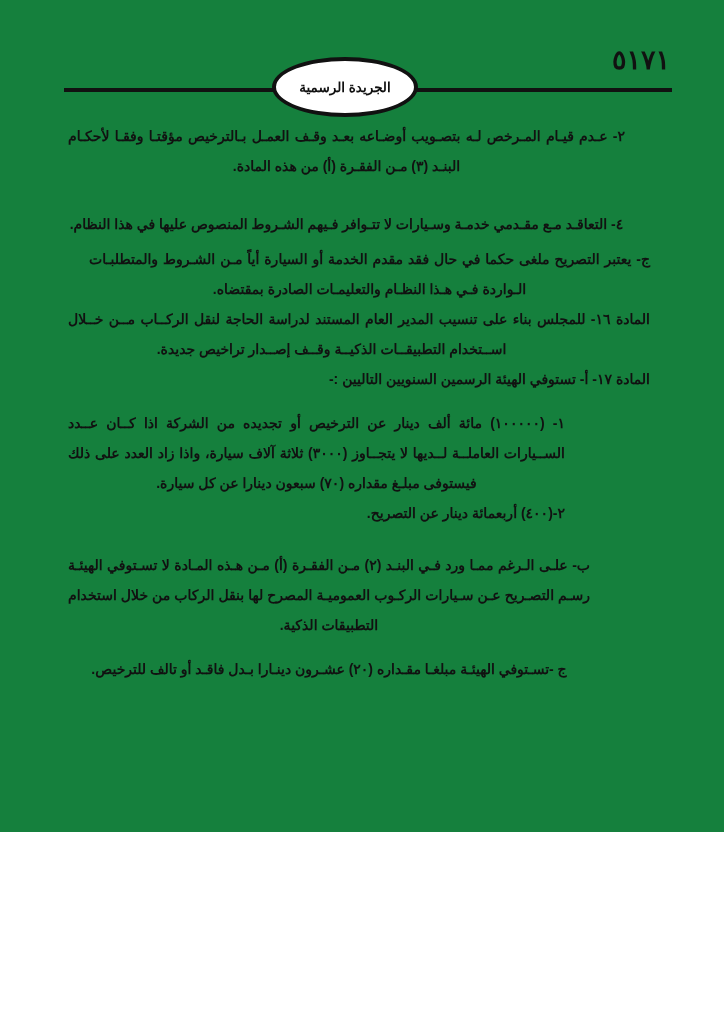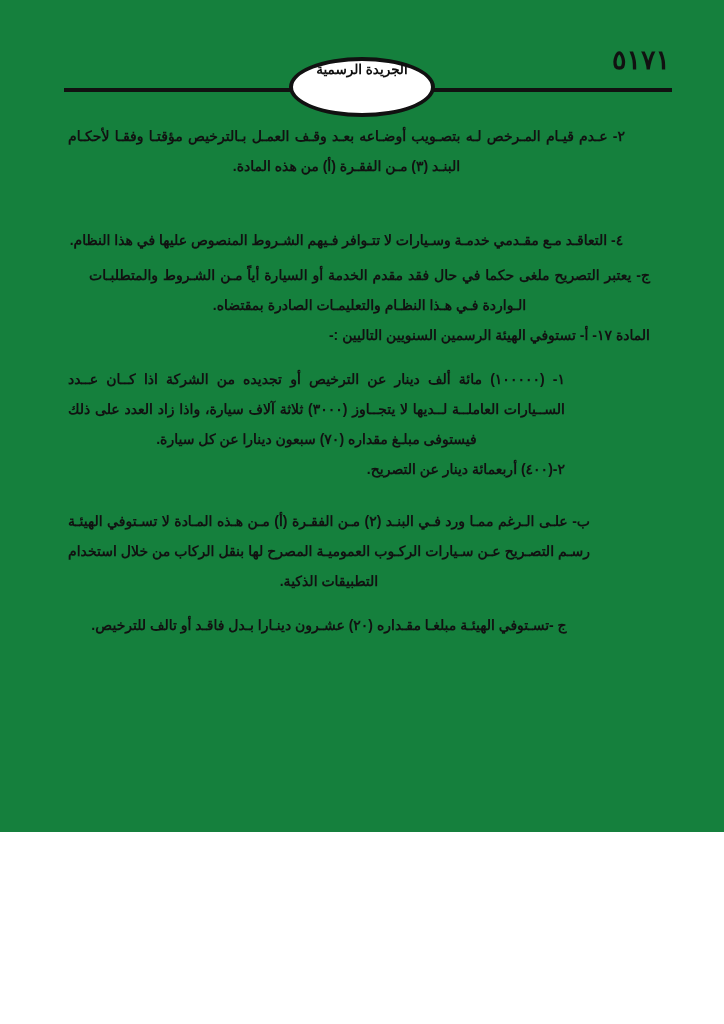--- a/index.html
+++ b/index.html
@@ -27,27 +27,28 @@
     position: absolute;
     top: 88px;
     left: 64px;
     right: 52px;
     height: 4px;
     background: #111;
   }
   .header-seal {
     position: absolute;
     top: 57px;
-    left: 289px;
+    left: 272px;
     width: 138px;
     height: 52px;
     background: #ffffff;
     border: 4px solid #111;
     border-radius: 50%;
     display: flex;
+    align-items: center;
     justify-content: center;
   }
   .header-seal span {
     font-size: 13.5px;
     font-weight: bold;
     white-space: nowrap;
   }
   
   .content {
     position: absolute;
@@ -70,21 +71,21 @@
     text-align-last: right;
     -moz-text-align-last: right;
   }
   .indent-item  { margin-right: 25px; }   
   .indent-clause{ margin-right: 60px; }   
   .indent-num   { margin-right: 85px; }   
   .hang-madda {
     padding-right: 55px;
     text-indent: -55px;
   }
-  .sp-28 { margin-top: 44px; }
+  .sp-28 { margin-top: 28px; }
   .sp-14 { margin-top: 14px; }
   .sp-22 { margin-top: 22px; }
   .sp-05 { margin-top: 5px; margin-left: 21px; }
 </style>
 </head>
 <body>
 
 <div class="page">
 
   <div class="page-number">٥١٧١</div>
@@ -97,20 +98,21 @@
 
   <div class="content">
 
     <p class="p indent-item">٢- عـدم قيـام المـرخص لـه بتصـويب أوضـاعه بعـد وقـف العمـل بـالترخيص مؤقتـا وفقـا لأحكـام البنـد (٣) مـن الفقـرة (أ) من هذه المادة.</p>
 
 
     <p class="p indent-item sp-28">٤- التعاقـد مـع مقـدمي خدمـة وسـيارات لا تتـوافر فـيهم الشـروط المنصوص عليها في هذا النظام.</p>
 
     <p class="p sp-05">ج- يعتبر التصريح ملغى حكما في حال فقد مقدم الخدمة أو السيارة أياً مـن الشـروط والمتطلبـات الـواردة فـي هـذا النظـام والتعليمـات الصادرة بمقتضاه.</p>
 
+    <p class="p hang-madda">المادة ١٦- للمجلس بناء على تنسيب المدير العام المستند لدراسة الحاجة لنقل الركــاب مــن خــلال اســتخدام التطبيقــات الذكيــة وقــف إصــدار تراخيص جديدة.</p>
 
     <p class="p single">المادة ١٧- أ- تستوفي الهيئة الرسمين السنويين التاليين :-</p>
 
     <p class="p indent-num sp-14">١- (١٠٠٠٠٠) مائة ألف دينار عن الترخيص أو تجديده من الشركة اذا كــان عــدد الســيارات العاملــة لــديها لا يتجــاوز (٣٠٠٠) ثلاثة آلاف سيارة، واذا زاد العدد على ذلك فيستوفى مبلـغ مقداره (٧٠) سبعون دينارا عن كل سيارة.</p>
 
     <p class="p single indent-num">٢-(٤٠٠) أربعمائة دينار عن التصريح.</p>
 
     <p class="p indent-clause sp-22">ب- علـى الـرغم ممـا ورد فـي البنـد (٢) مـن الفقـرة (أ) مـن هـذه المـادة لا تسـتوفي الهيئـة رسـم التصـريح عـن سـيارات الركـوب العموميـة المصرح لها بنقل الركاب من خلال استخدام التطبيقات الذكية.</p>
 
     <p class="p indent-clause sp-14">ج -تسـتوفي الهيئـة مبلغـا مقـداره (٢٠) عشـرون دينـارا بـدل فاقـد أو تالف للترخيص.</p>

